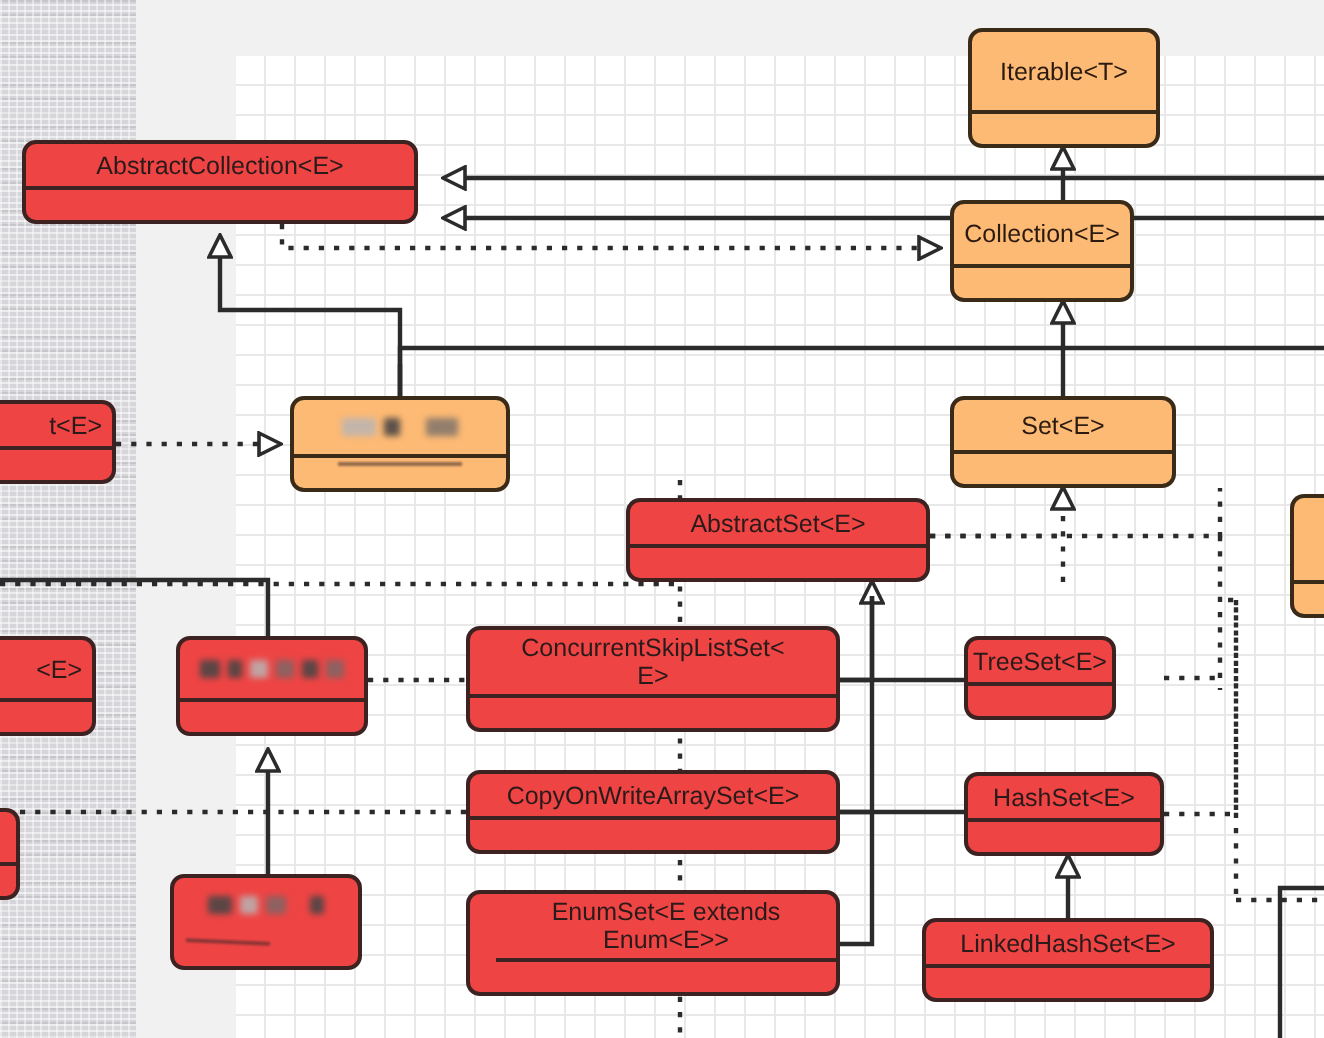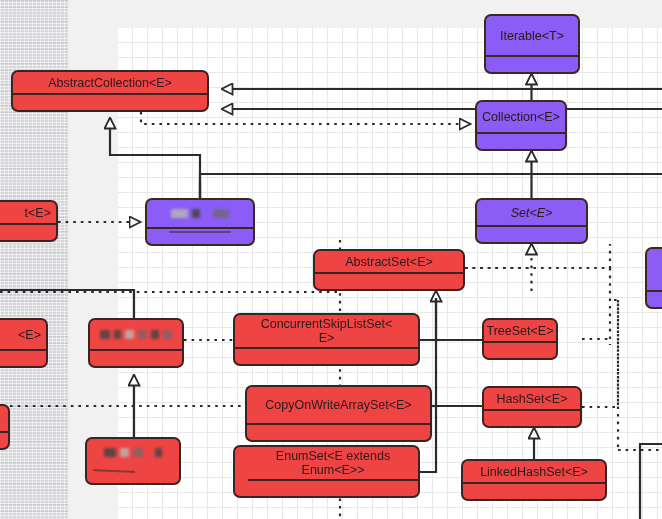--- a/index.html
+++ b/index.html
@@ -53,21 +53,21 @@
     padding:2px 6px;
     white-space:pre-line;
   }
   .uml .sep{height:0;border-top-width:2px;border-top-style:solid;}
   .uml .body{height:15px;flex:0 0 15px;}
 
   
   .cls{background:#ef4444;border:2.4px solid #3d2222;color:#2a1a1a;}
   .cls .sep{border-top-color:#3d2222;}
   
-  .ifc{background:#8b5cf6;border:2.4px solid #3a2a18;color:#2a1a10;justify-content:center;}
+  .ifc{background:#fdba74;border:2.4px solid #3a2a18;color:#2a1a10;justify-content:center;}
   .ifc .sep{border-top-color:#3a2a18;}
 
   
   .redact{display:flex;gap:4px;align-items:center;justify-content:center;filter:blur(1.6px);}
   .redact i{display:block;height:9px;border-radius:1px;background:#6e6a6a;opacity:.75;}
   .redact i.lt{background:#b9b4b4;opacity:.85;}
   .redact i.dk{background:#4a4646;opacity:.9;}
   
   .smear{position:absolute;height:1.5px;background:rgba(60,40,40,.55);filter:blur(.6px);}
 </style>
@@ -146,21 +146,21 @@
     <div class="sep"></div>
     <div class="body"></div>
   </div>
 
   <div class="uml ifc" style="left:475px;top:100px;width:92px;height:51px;">
     <div class="hdr">Collection&lt;E&gt;</div>
     <div class="sep"></div>
     <div class="body"></div>
   </div>
 
-  <div class="uml ifc" style="left:475px;top:198px;width:113px;height:46px;font-style:italic;">
+  <div class="uml ifc" style="left:475px;top:198px;width:113px;height:46px;">
     <div class="hdr">Set&lt;E&gt;</div>
     <div class="sep"></div>
     <div class="body"></div>
   </div>
 
   <div class="uml cls" style="left:11px;top:70px;width:198px;height:42px;">
     <div class="hdr">AbstractCollection&lt;E&gt;</div>
     <div class="sep"></div>
     <div class="body"></div>
   </div>
@@ -182,21 +182,21 @@
     <div class="body"></div>
   </div>
 
   <div class="uml cls" style="left:233px;top:313px;width:187px;height:53px;">
     <div class="hdr">ConcurrentSkipListSet&lt;
 E&gt;</div>
     <div class="sep"></div>
     <div class="body"></div>
   </div>
 
-  <div class="uml cls" style="left:245px;top:385px;width:187px;height:57px;justify-content:space-between;">
+  <div class="uml cls" style="left:233px;top:385px;width:187px;height:42px;justify-content:space-between;">
     <div class="hdr">CopyOnWriteArraySet&lt;E&gt;</div>
     <div class="sep"></div>
     <div class="body"></div>
   </div>
 
   <div class="uml cls" style="left:233px;top:445px;width:187px;height:53px;padding-left:13px;">
     <div class="hdr">EnumSet&lt;E extends
 Enum&lt;E&gt;&gt;</div>
     <div class="sep"></div>
     <div class="body"></div>

